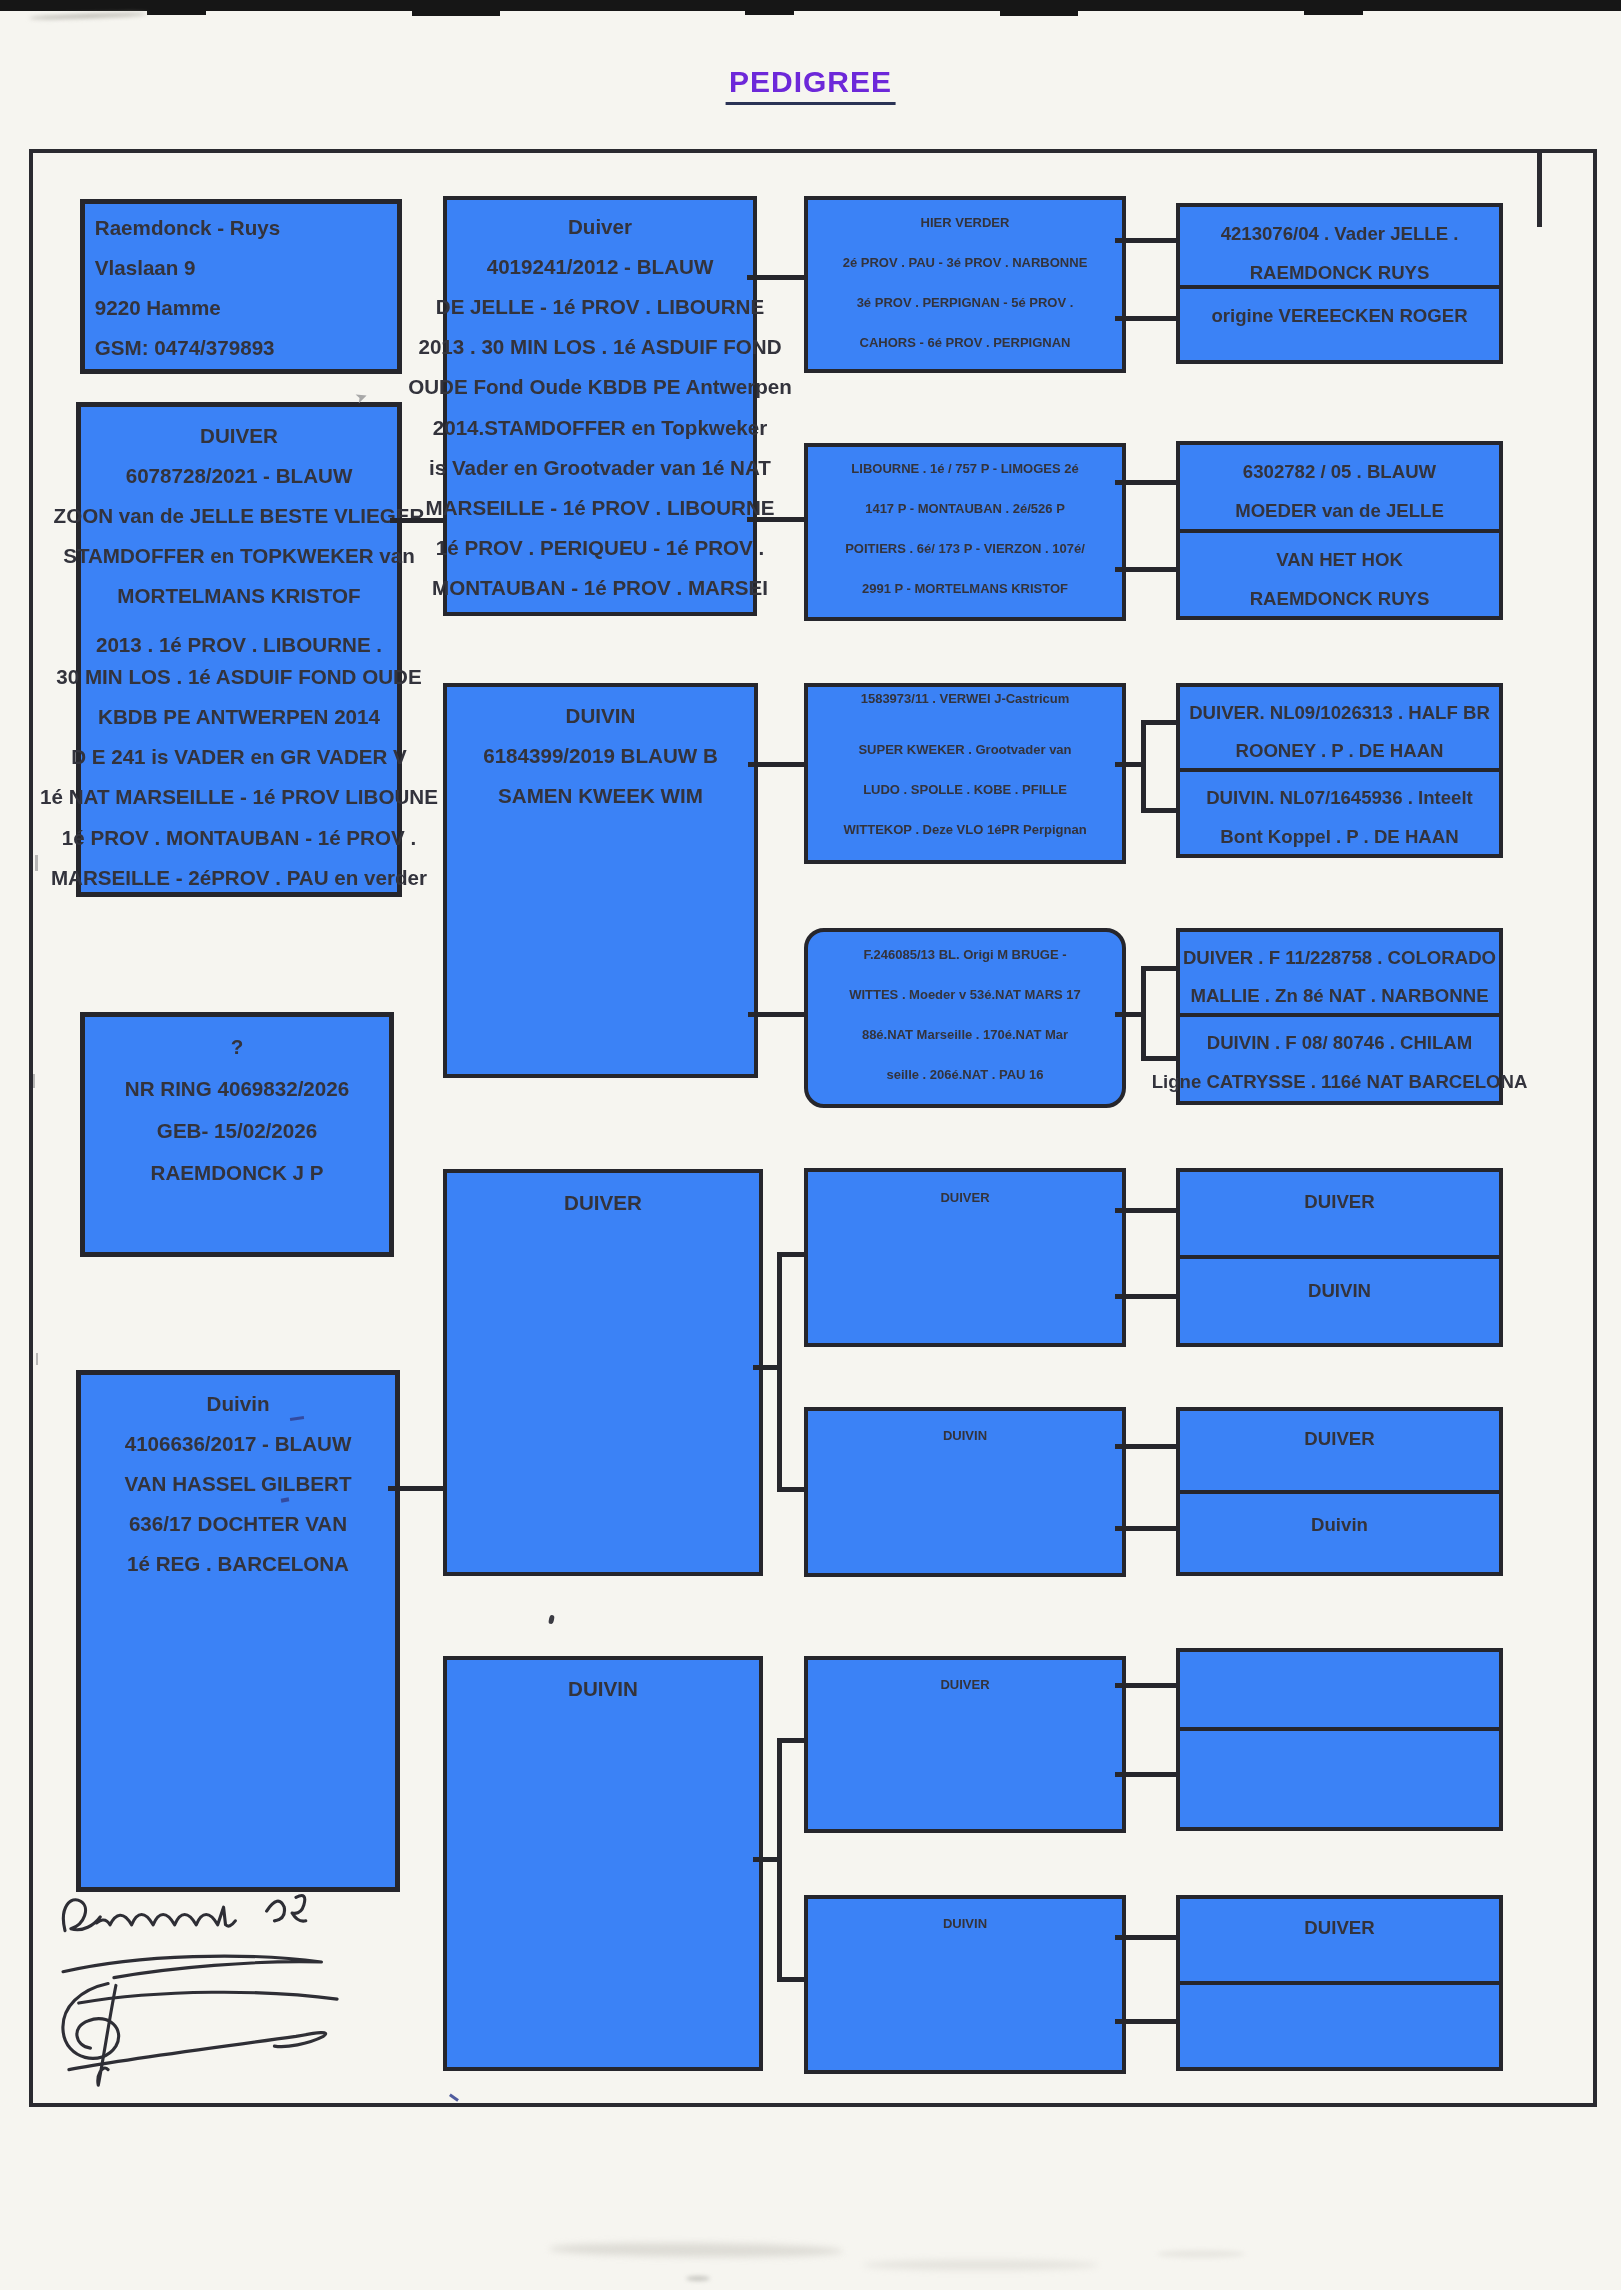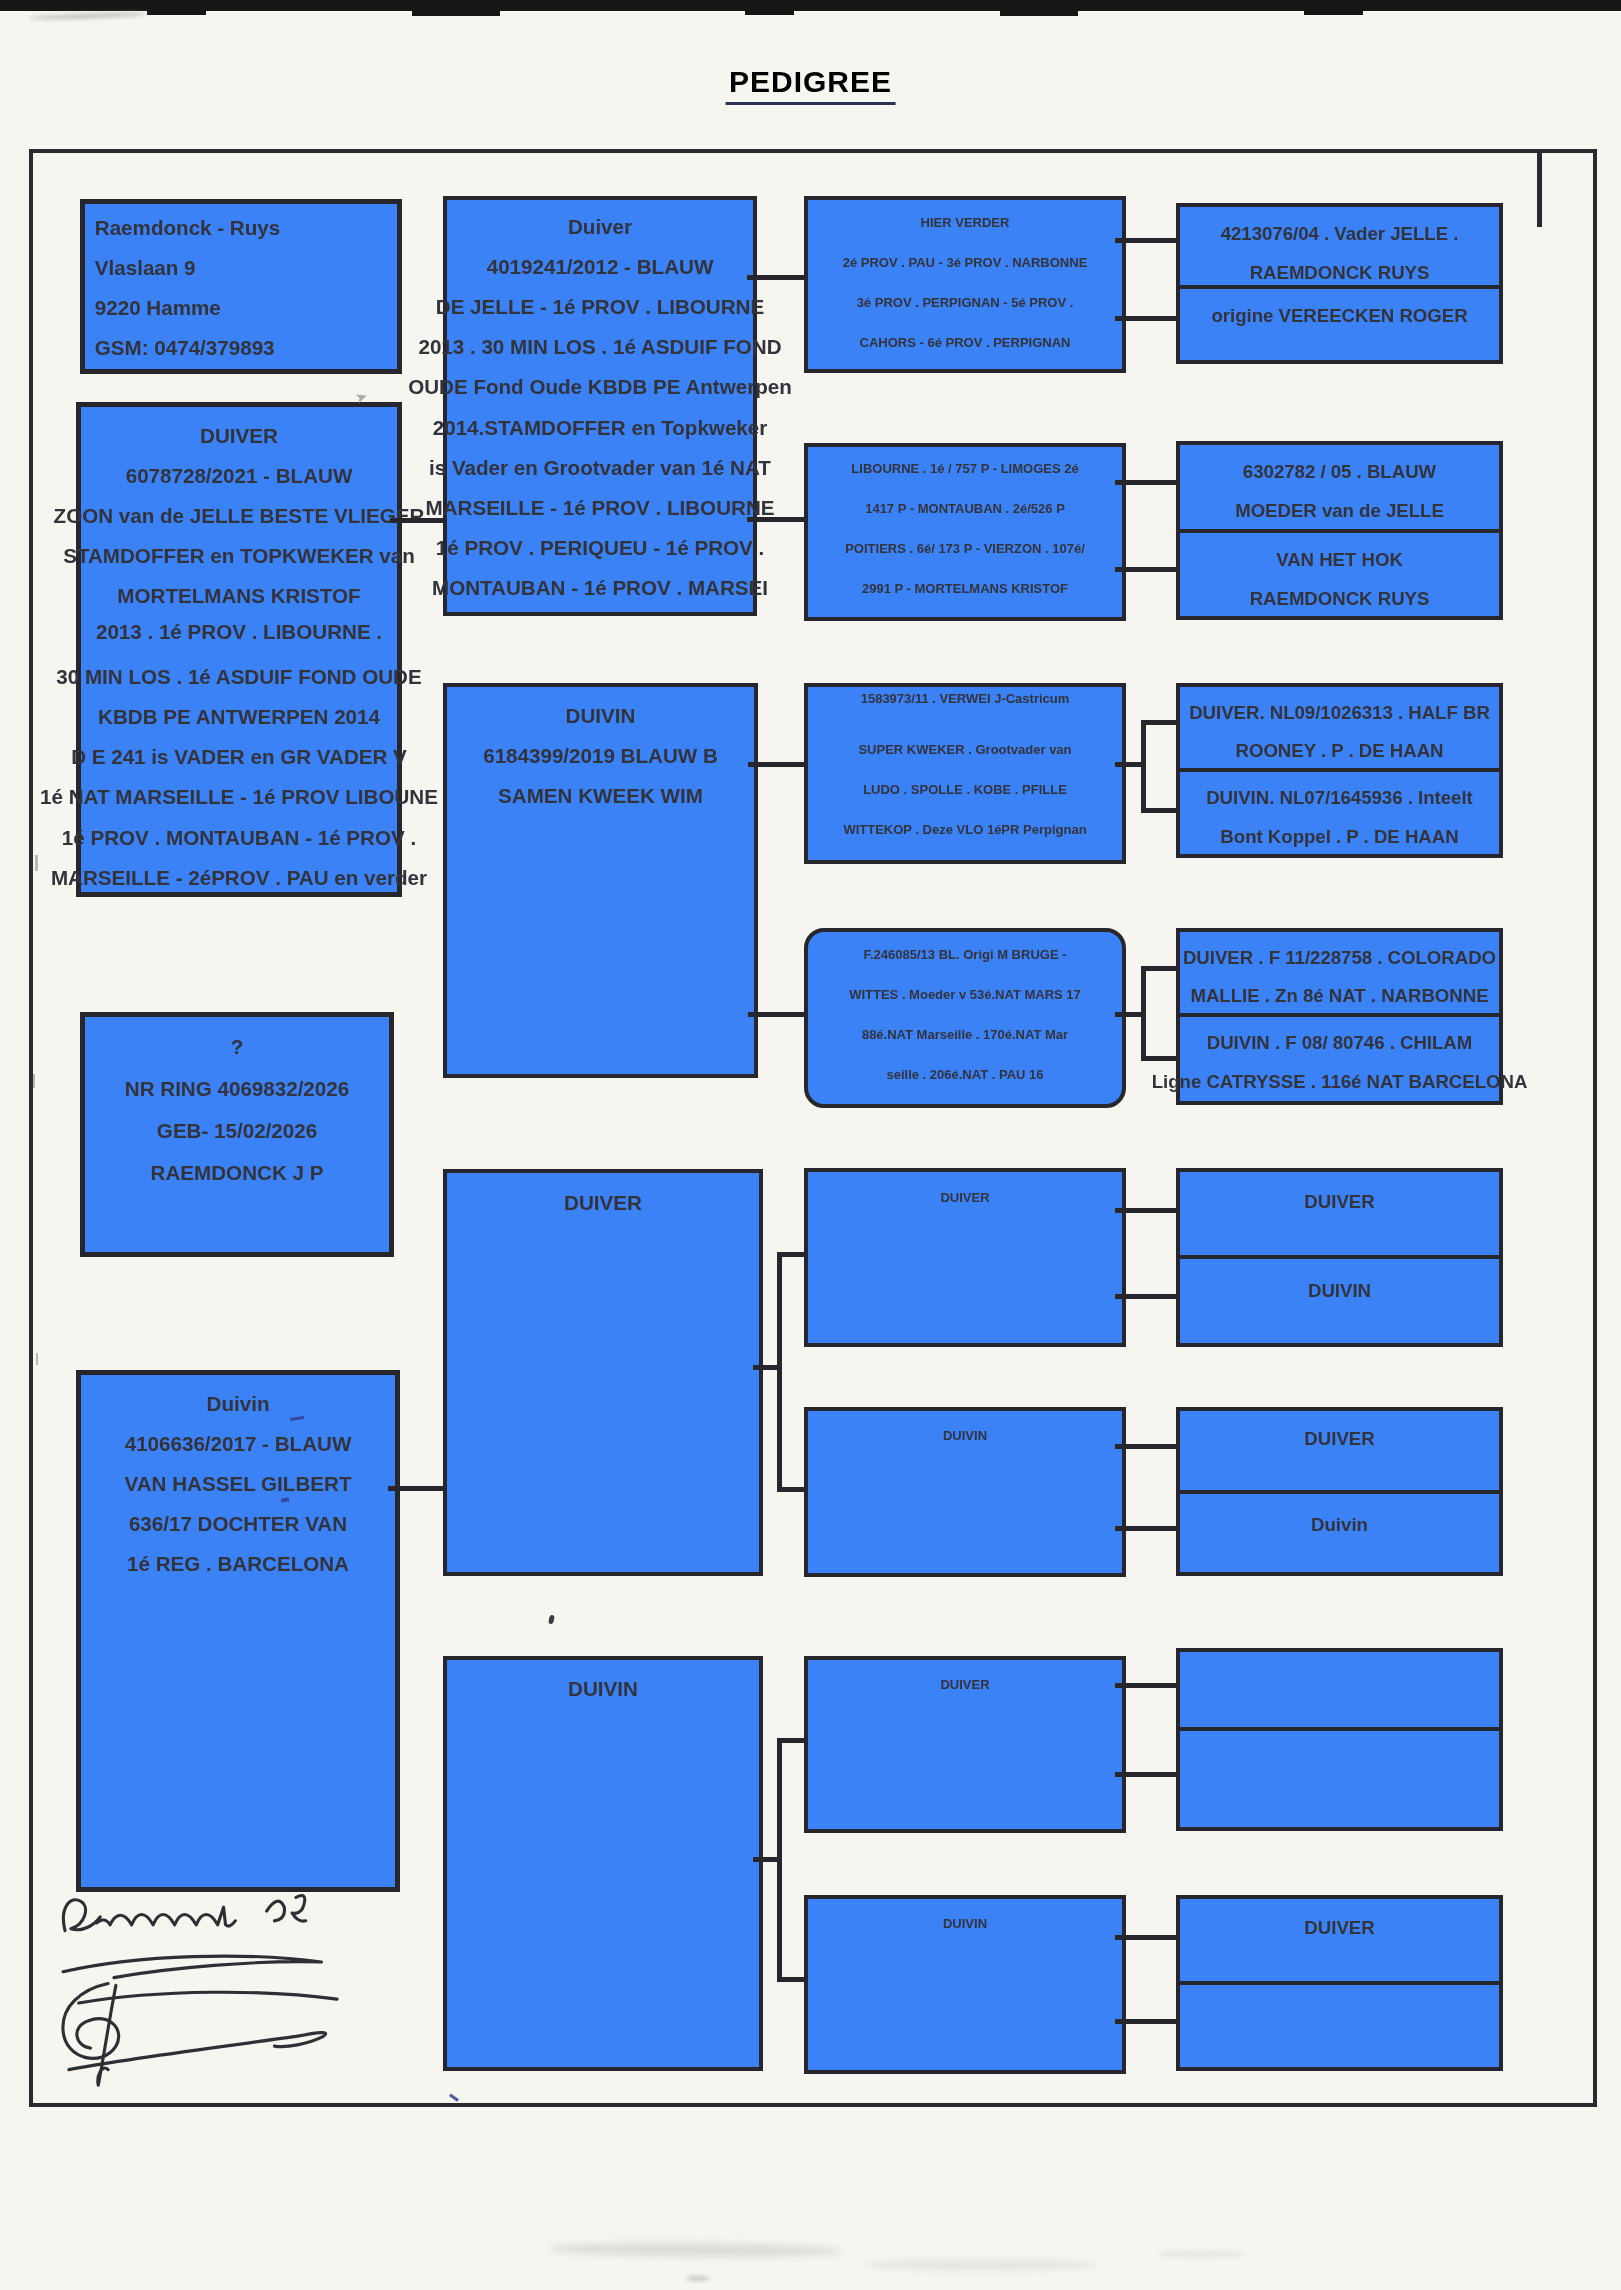--- a/index.html
+++ b/index.html
@@ -5,21 +5,21 @@
   html,body{margin:0;padding:0;}
   body{
     width:1621px;height:2291px;position:relative;overflow:hidden;
     background:#f6f5f0;
     font-family:"Liberation Sans", sans-serif;
   }
   .scanstrip{position:absolute;left:0;top:0;width:1621px;height:10.8px;background:#161616;}
   .bump{position:absolute;background:#161616;}
   .title{
     position:absolute;top:65px;left:50%;transform:translateX(-50%);
-    font-size:30px;font-weight:700;letter-spacing:1px;color:#000000;
+    font-size:30px;font-weight:700;letter-spacing:1px;color:#6d28d9;
     border-bottom:3.9px solid #2b3355;padding:0 3.9px 2.9px;white-space:nowrap;
   }
   .frame{position:absolute;left:29px;top:149px;width:1560px;height:1950px;border:4.9px solid #2a2a30;}
   .stub{position:absolute;background:#2a2a30;}
   .box{position:absolute;border:4.9px solid #26262c;background:#3b82f6;}
   .box.thick{border-width:5.9px;}
   .bl{
     position:absolute;left:50%;transform:translateX(-50%);
     white-space:nowrap;font-weight:700;color:#33333c;font-size:20.6px;line-height:1.15;
   }
@@ -56,21 +56,21 @@
     <div class="bl" style="top: 92px;">9220 Hamme</div>
     <div class="bl" style="top: 132px;">GSM: 0474/379893</div>
   </div>
 
 <div class="box thick" style="left:76px;top:402px;width:316px;height:485px;">
     <div class="bl" style="top: 16.7px;">DUIVER</div>
     <div class="bl" style="top: 57px;">6078728/2021 - BLAUW</div>
     <div class="bl" style="top: 97px;">ZOON  van de JELLE  BESTE VLIEGER</div>
     <div class="bl" style="top: 137px;">STAMDOFFER en TOPKWEKER van</div>
     <div class="bl" style="top: 177px;">MORTELMANS KRISTOF</div>
-    <div class="bl" style="top: 213px; text-align: right;">2013 . 1é PROV . LIBOURNE .</div>
+    <div class="bl" style="top: 226px; text-align: right;">2013 . 1é PROV . LIBOURNE .</div>
     <div class="bl" style="top: 258px;">30 MIN  LOS . 1é ASDUIF FOND OUDE</div>
     <div class="bl" style="top: 298px;">KBDB PE ANTWERPEN 2014</div>
     <div class="bl" style="top: 338px;">D E 241 is VADER en GR VADER V</div>
     <div class="bl" style="top: 378px;">1é NAT MARSEILLE - 1é PROV LIBOUNE</div>
     <div class="bl" style="top: 419px;">1é PROV . MONTAUBAN - 1é PROV .</div>
     <div class="bl" style="top: 459px;">MARSEILLE - 2éPROV . PAU en verder</div>
   </div>
 
 <div class="box thick" style="left:80px;top:1012px;width:304px;height:235px;">
     <div class="bl" style="top: 17.6px;">?</div>

